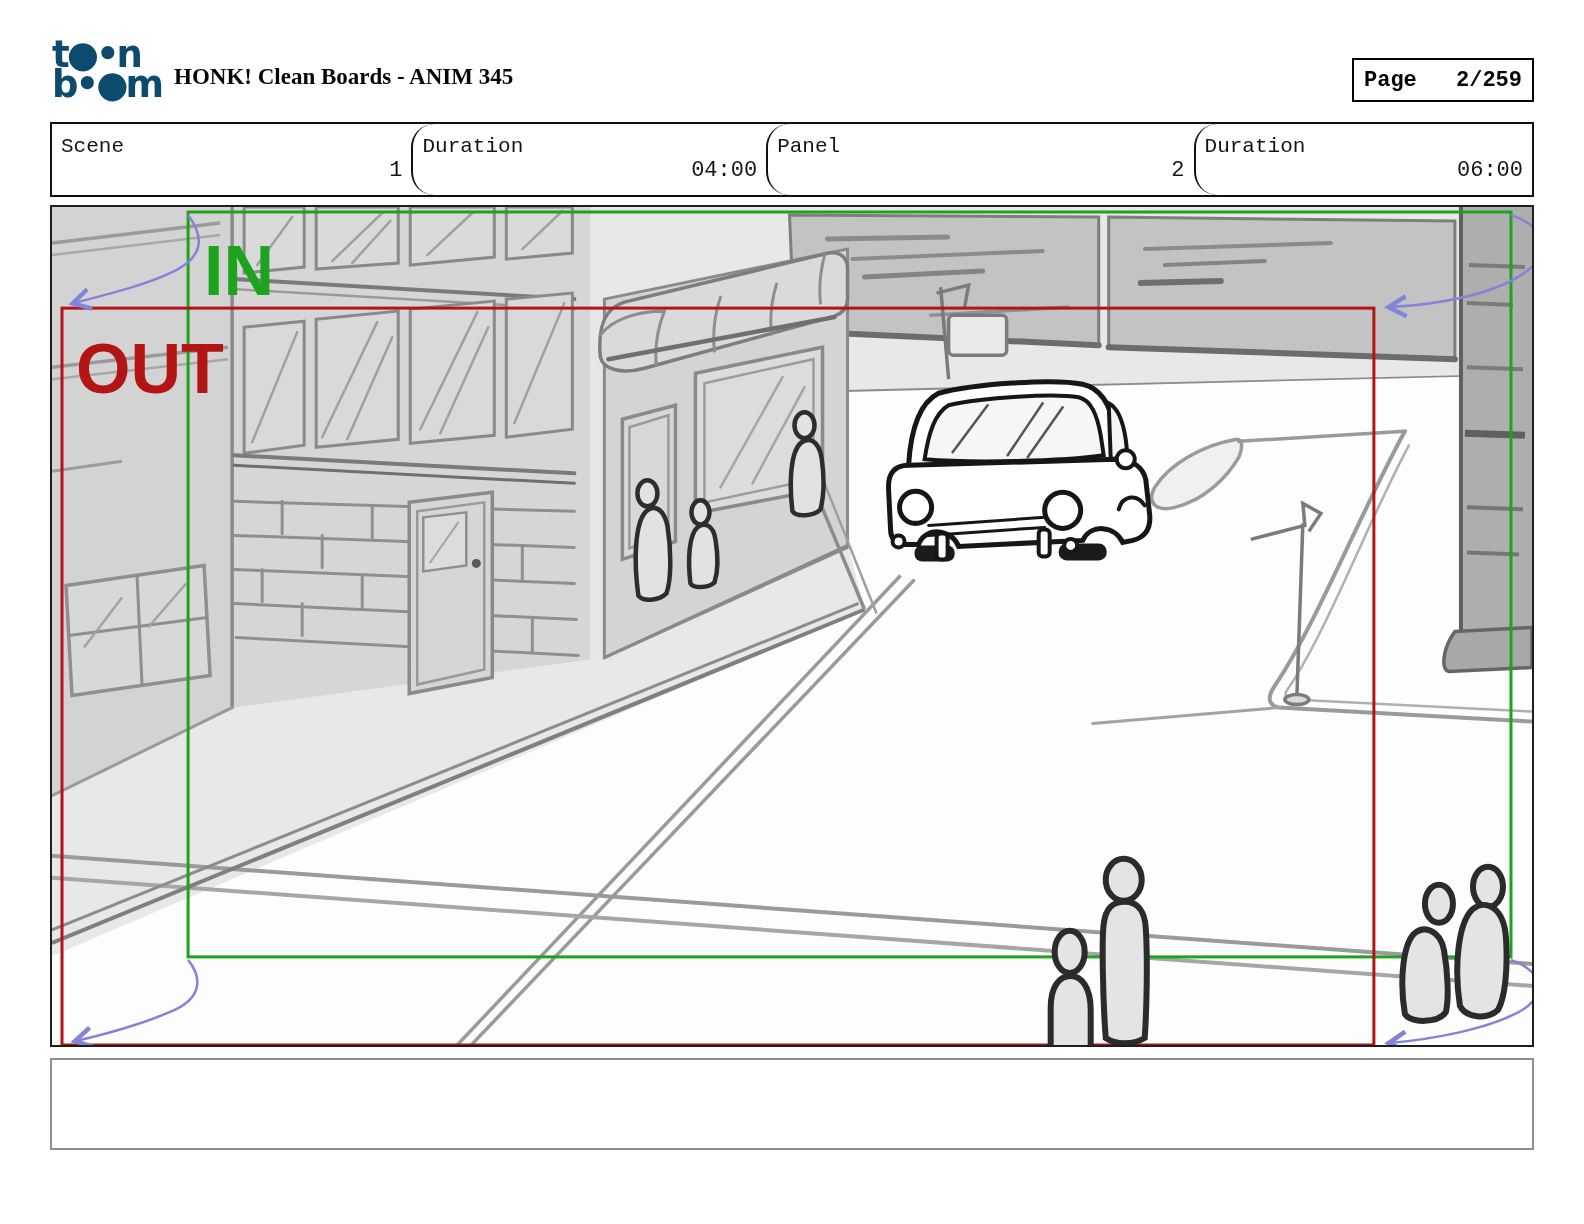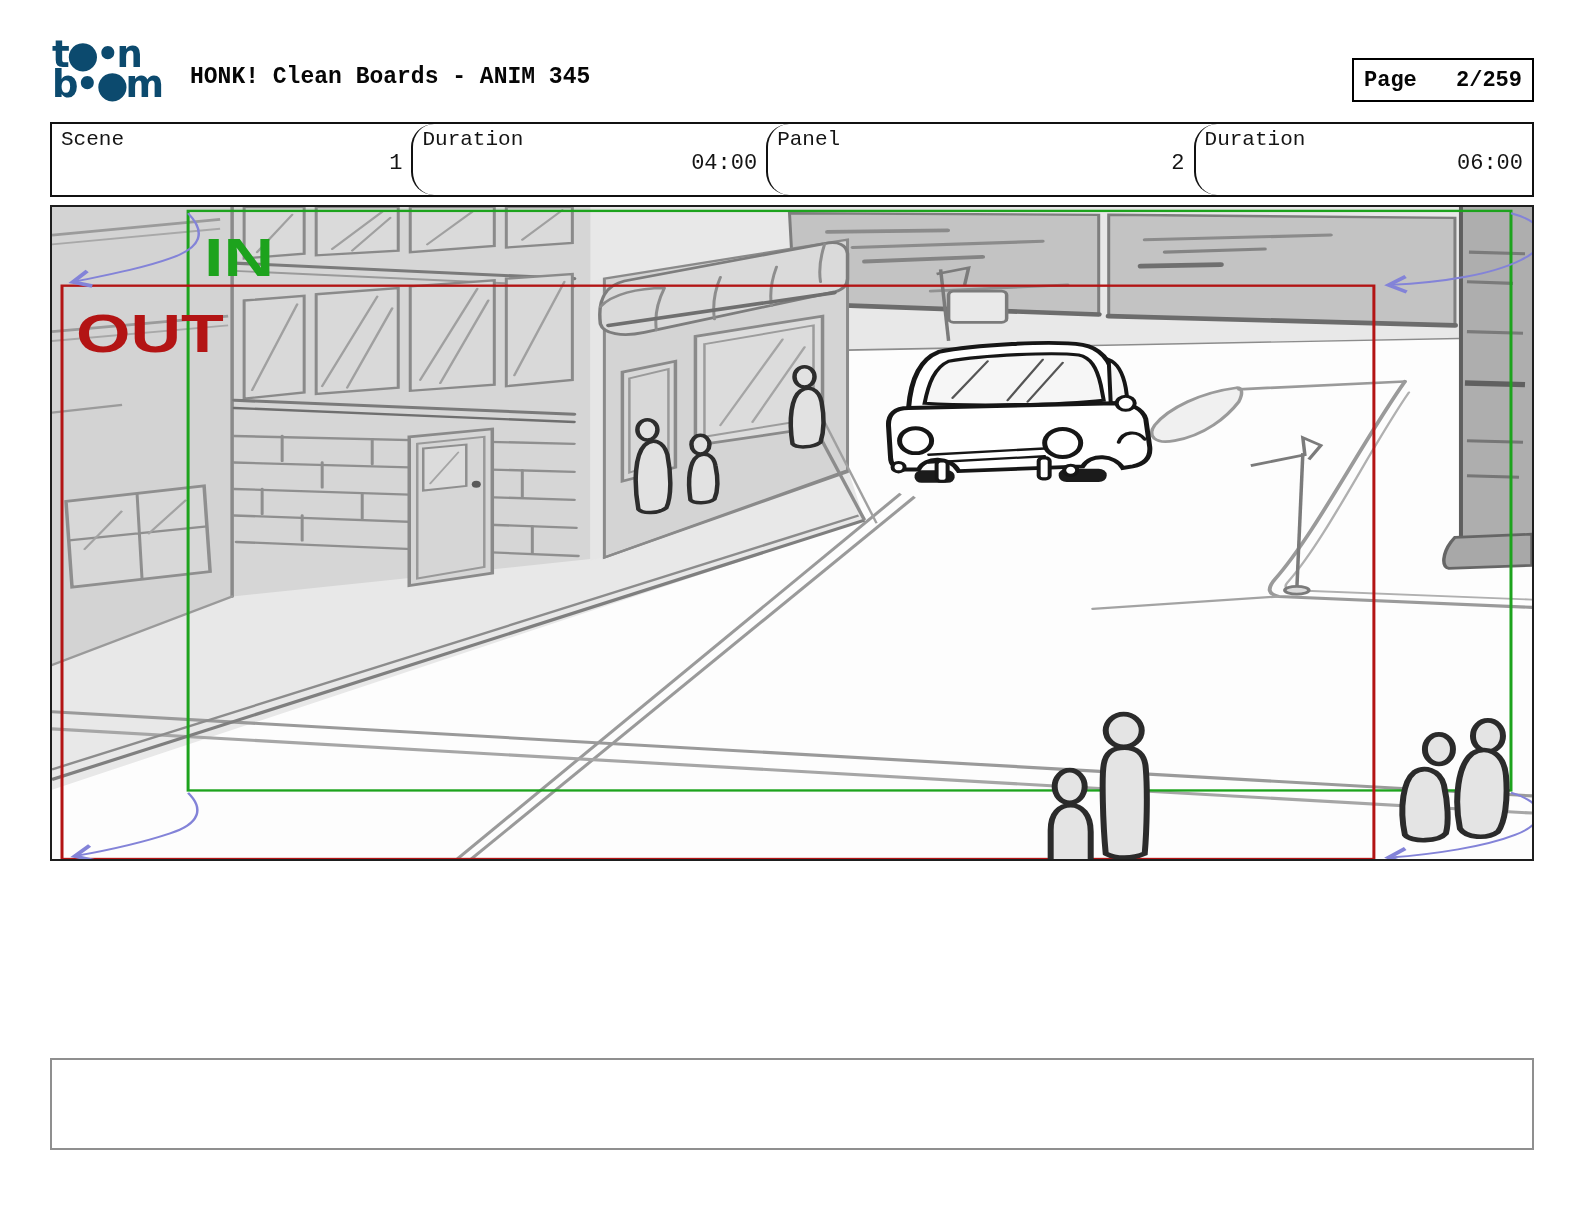--- a/index.html
+++ b/index.html
@@ -5,39 +5,39 @@
   * { margin:0; padding:0; box-sizing:border-box; }
   html,body { width:1584px; height:1224px; background:#ffffff; overflow:hidden;
               font-family:"Liberation Sans", sans-serif; }
   .page { position:relative; width:1584px; height:1224px; background:#fff; }
 
   
   .logo { position:absolute; left:52px; top:40px; width:130px;
           font-family:"DejaVu Sans", sans-serif; font-weight:800; color:#0c4a6e;
           font-size:37px; line-height:0.80; letter-spacing:-3px; }
   .logo .l2 { padding-left:0px; }
-  .title { position:absolute; left:190px; top:64px; font-family:Liberation Mono, monospace;
+  .title { position:absolute; left:174px; top:64px; font-family:Liberation Serif, serif;
            font-weight:bold; font-size:23px; color:#060606; letter-spacing:0px; white-space:pre; }
   .pagebox { position:absolute; left:1352px; top:58px; width:182px; height:44px;
              border:2px solid #000; display:flex; justify-content:space-between; align-items:center;
              padding:12px 10px; font-family:"Liberation Mono", monospace; font-weight:bold;
              font-size:22px; color:#060606; background:#fff; }
 
   
   .info-row { position:absolute; left:50px; top:122px; width:1484px; height:75px;
               border:2px solid #111; display:flex; background:#fff; }
-  .info-cell { height:100%; display:flex; flex-direction:column; justify-content:flex-start;
+  .info-cell { height:100%; display:flex; flex-direction:column; justify-content:center;
                padding:4px 9px 6px 9px; font-family:"Liberation Mono", monospace; color:#141414; }
   .info-cell + .info-cell { border-left:2px solid #111;border-radius:23px; }
   .info-cell .lbl { font-size:21px; }
   .info-cell .val { font-size:22px; align-self:flex-end; }
   .c0 { width:375px; } .c1 { width:370px; } .c2 { width:446px; } .c3 { width:353px; }
 
   
-  .board { position:absolute; left:50px; top:205px; width:1484px; height:656px;
+  .board { position:absolute; left:50px; top:205px; width:1484px; height:842px;
            border:2px solid #1e1e1e; background:#d946ef; }
   .board svg { display:block; width:100%; height:100%; }
 
   
   .caption { position:absolute; left:50px; top:1058px; width:1484px; height:92px;
              border:2px solid #8f8f8f; background:#fff; font-family:"Liberation Mono", monospace;
              font-size:18px; color:#222; padding:6px 10px; }
 </style>
 </head>
 <body>

